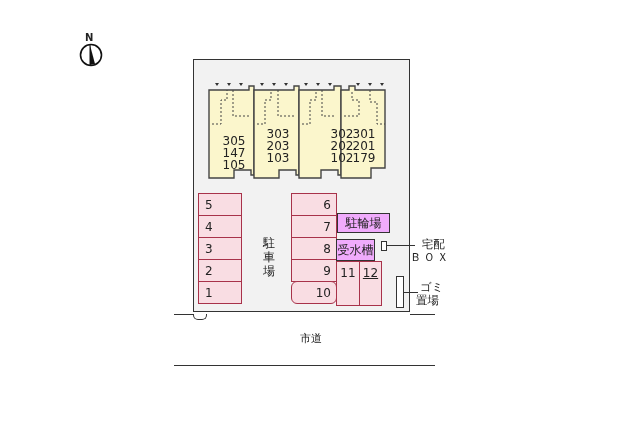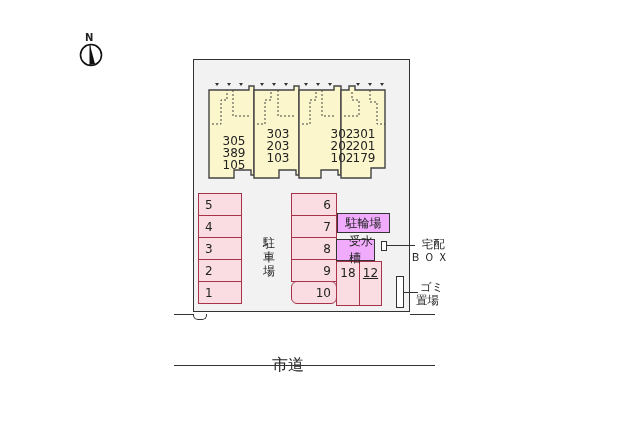--- a/index.html
+++ b/index.html
@@ -61,21 +61,21 @@
       <polygon points="97,3 101,3 99,6"></polygon>
         <polygon points="109,3 113,3 111,6"></polygon>
         <polygon points="121,3 125,3 123,6"></polygon>
       <polygon points="149,3 153,3 151,6"></polygon>
         <polygon points="161,3 165,3 163,6"></polygon>
         <polygon points="173,3 177,3 175,6"></polygon>
     </g>
   </svg>
   <div class="abs" style="left:10px; top:49px; width:34px;">
     <div class="unit-label">305</div>
-    <div class="unit-label">389</div>
+    <div class="unit-label">147</div>
     <div class="unit-label">105</div>
   </div>
   <div class="abs" style="left:54px; top:42px; width:34px;">
     <div class="unit-label">303</div>
     <div class="unit-label">203</div>
     <div class="unit-label">103</div>
   </div>
   <div class="abs" style="left:90px; top:42px; width:34px;margin-left:28px;">
     <div class="unit-label">302</div>
     <div class="unit-label">202</div>
@@ -102,38 +102,38 @@
   <div class="vtext">場</div>
 </div>
 
 <div class="abs" style="left:291px; top:193px; width:46px;">
   <div class="park right" style="height:23px;">6</div>
   <div class="park right" style="height:23px; margin-top:-1px;">7</div>
   <div class="park right" style="height:23px; margin-top:-1px;">8</div>
   <div class="park right" style="height:23px; margin-top:-1px;">9</div>
   <div class="park right" style="height:23px; margin-top:-1px;border-radius:6px;">10</div>
 </div>
-<div class="abs park center" style="left:336px; top:261px; width:24px; height:45px;">18</div>
+<div class="abs park center" style="left:336px; top:261px; width:24px; height:45px;">11</div>
 <div class="abs park center" style="left:359px; top:261px; width:23px; height:45px;text-decoration:underline;">12</div>
 
 <div class="abs box" style="left:337px; top:213px; width:53px; height:20px;">駐輪場</div>
 
-<div class="abs box" style="left:336px; top:239px; width:39px; height:22px;padding-left:12px;">受水槽</div>
+<div class="abs box" style="left:336px; top:239px; width:39px; height:22px;">受水槽</div>
 
 <div class="abs" style="left:381px; top:241px; width:4px; height:8px; border:1px solid #333; background:#fff;"></div>
 <div class="abs" style="left:386px; top:245px; width:29px; height:0; border-top:1px solid #333;"></div>
 <div class="abs label" style="left:410px; top:238px; text-align:center; line-height:13px;">
   <div style="padding-left:6px;">宅配</div>
   <div style="letter-spacing:2px;">ＢＯＸ</div>
 </div>
 
 <div class="abs" style="left:396px; top:276px; width:8px; height:32px; border:1px solid #333; background:#fff; box-sizing:border-box;"></div>
 <div class="abs" style="left:404px; top:292px; width:14px; height:0; border-top:1px solid #333;"></div>
 <div class="abs label" style="left:416px; top:281px; line-height:13px;">
   <div style="padding-left:4px;text-align:center;">ゴミ</div>
   <div>置場</div>
 </div>
 
 <div class="abs" style="left:174px; top:314px; width:20px; border-top:1px solid #333;"></div>
 <div class="abs" style="left:410px; top:314px; width:25px; border-top:1px solid #333;"></div>
 <div class="abs" style="left:193px; top:314px; width:12px; height:5px; border:1px solid #333; border-top:none; border-radius:0 0 5px 5px;"></div>
-<div class="abs" style="left:272px; top:331px; font-size:16px;margin-top:24px;">市道</div>
+<div class="abs" style="left:300px; top:331px; font-size:11px;">市道</div>
 <div class="abs" style="left:174px; top:365px; width:261px; border-top:1.2px solid #333;"></div>
 
 </body></html>

